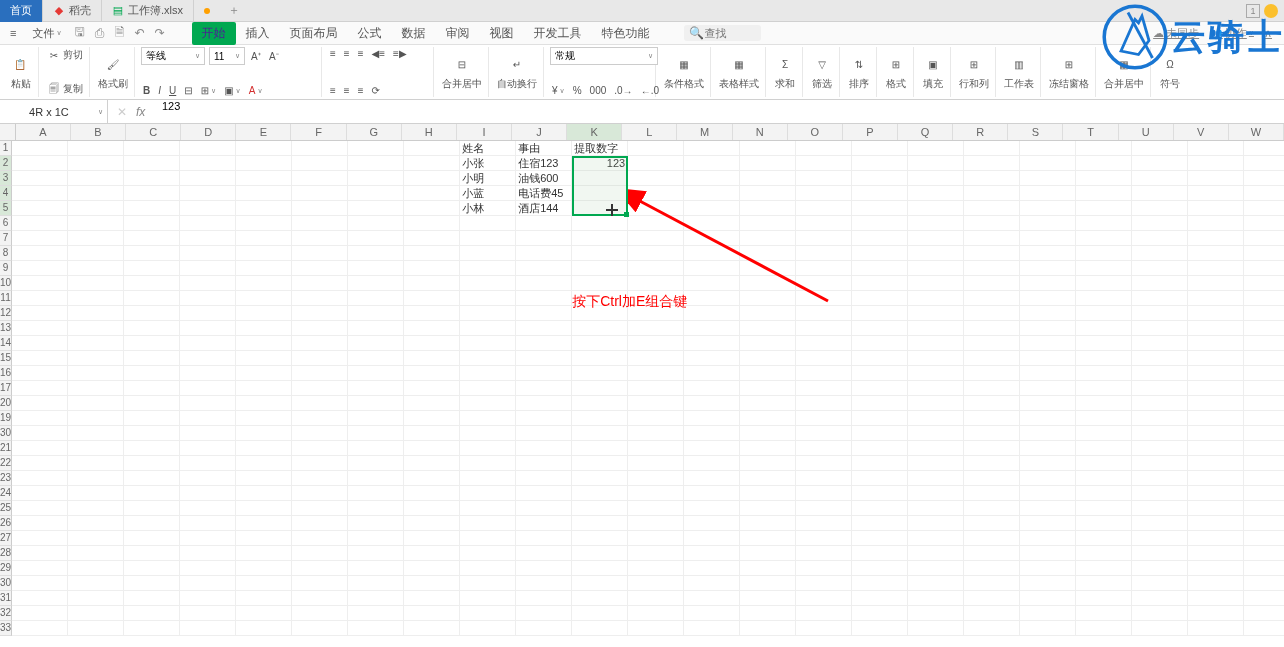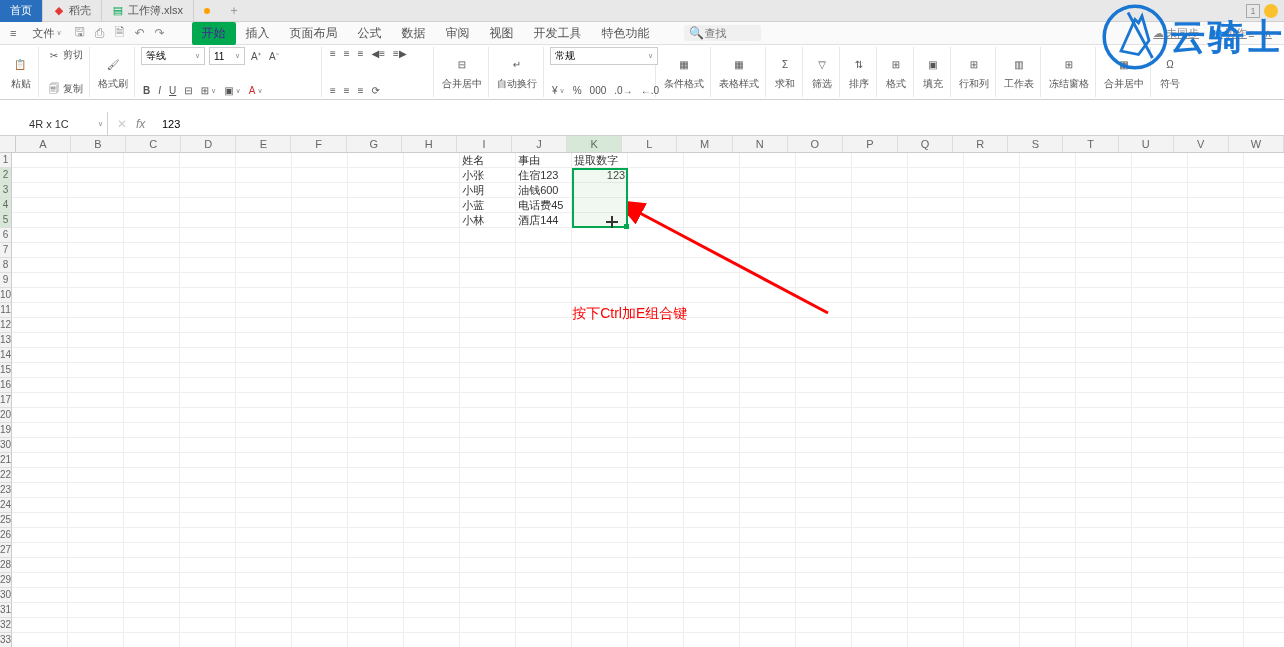--- a/index.html
+++ b/index.html
@@ -33,21 +33,21 @@
 .rgroup { display: flex; flex-direction: column; height: 50px; justify-content: space-between; padding: 0 4px; border-right: 1px solid #e8e8e8; }
 .rgroup-h { display: flex; align-items: center; gap: 4px; }
 .rbig { display: flex; flex-direction: column; align-items: center; justify-content: center; height: 50px; padding: 0 6px; cursor: pointer; color: #555; font-size: 10px; gap: 2px; border-right: 1px solid #e8e8e8; }
 .rbig-icon { width: 22px; height: 22px; display: flex; align-items: center; justify-content: center; }
 .rsmall { display: flex; align-items: center; gap: 2px; font-size: 10px; color: #555; cursor: pointer; padding: 1px 2px; white-space: nowrap; }
 .rsmall .ic { width: 14px; height: 14px; display: flex; align-items: center; justify-content: center; }
 .select-box { border: 1px solid #ccc; background: #fff; font-size: 10px; padding: 1px 4px; height: 18px; display: flex; align-items: center; justify-content: space-between; }
 .drop-arrow { font-size: 7px; color: #888; }
 
 
-.formula-row { height: 24px; border-bottom: 1px solid #d0d0d0; display: flex; align-items: center; padding: 0; margin-top: 12px; }
+.formula-row { height: 24px; border-bottom: 1px solid #d0d0d0; display: flex; align-items: flex-start; padding: 0; }
 .name-box { width: 108px; border-right: 1px solid #d0d0d0; height: 100%; display: flex; align-items: center; }
 .name-box input { border: none; width: 100%; text-align: center; font-size: 11px; outline: none; color: #333; }
 .fx-area { display: flex; align-items: center; height: 100%; padding: 0 6px; gap: 6px; }
 .fx-icon { width: 16px; color: #888; font-style: italic; cursor: pointer; }
 .formula-input { border: none; flex: 1; font-size: 11px; outline: none; padding: 0 4px; }
 
 
 .grid-wrap { position: relative; height: 523px; overflow: hidden; }
 .col-headers { display: flex; height: 17px; background: #f3f3f3; border-bottom: 1px solid #ccc; }
 .corner { width: 16px; border-right: 1px solid #ccc; background: #f3f3f3; }

